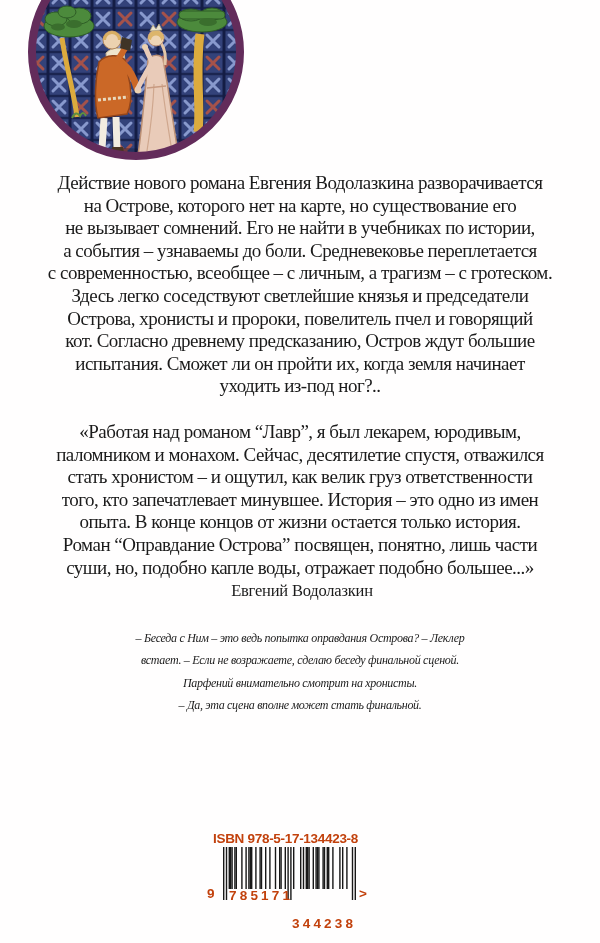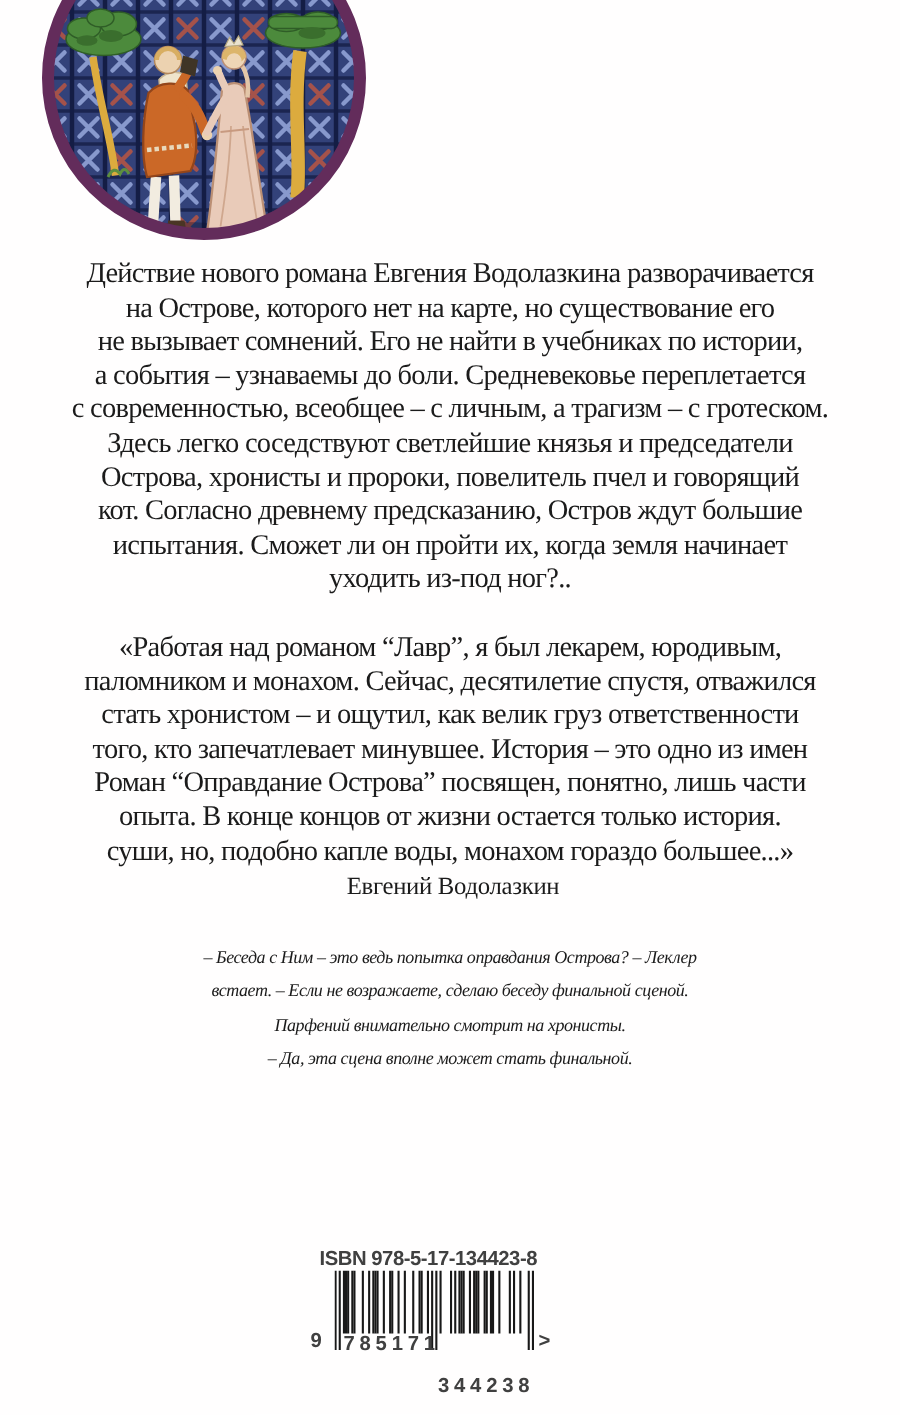--- a/index.html
+++ b/index.html
@@ -12,21 +12,21 @@
   
   .tblock{position:absolute;left:0;right:0;text-align:center;}
   .tblock .line{white-space:nowrap;}
   .p1{top:172px;font-size:19px;line-height:22.6px;letter-spacing:-0.5px;}
   .p2{top:421px;font-size:19px;line-height:22.6px;letter-spacing:-0.5px;}
   .signature{position:absolute;left:4px;right:0;top:581px;text-align:center;
     font-size:16.5px;letter-spacing:-0.2px;}
   .p3{top:627px;font-size:12px;line-height:22.3px;letter-spacing:-0.3px;font-style:italic;}
   
   .barcode-block{position:absolute;top:831px;left:213px;width:160px;
-    font-family:"Liberation Sans","DejaVu Sans",sans-serif;color:#404040;}
+    font-family:"Liberation Sans","DejaVu Sans",sans-serif;color:#c2410c;}
   .isbn-label{width:142px;text-align:center;font-weight:bold;font-size:13.5px;
     letter-spacing:-0.3px;white-space:nowrap;}
   .bars-row{position:relative;height:58px;margin-top:1px;}
   .bars-row svg{position:absolute;left:10px;top:0;}
   .bc-digit,.bc-group{position:absolute;font-size:13.5px;font-weight:bold;}
   .bc-9{left:-6px;top:39px;}
   .bc-g1{left:16px;top:41px;letter-spacing:3.2px;}
   .bc-g2{left:79px;top:41px;letter-spacing:3.2px;margin-top:28px;}
   .bc-gt{left:146px;top:39px;}
 </style>
@@ -127,23 +127,23 @@
       <div class="line">кот. Согласно древнему предсказанию, Остров ждут большие</div>
       <div class="line">испытания. Сможет ли он пройти их, когда земля начинает</div>
       <div class="line">уходить из-под ног?..</div>
     </div>
 
   <div class="tblock p2">
       <div class="line">«Работая над романом “Лавр”, я был лекарем, юродивым,</div>
       <div class="line">паломником и монахом. Сейчас, десятилетие спустя, отважился</div>
       <div class="line">стать хронистом – и ощутил, как велик груз ответственности</div>
       <div class="line">того, кто запечатлевает минувшее. История – это одно из имен</div>
+      <div class="line">опыта. В конце концов от жизни остается только история.</div>
       <div class="line">Роман “Оправдание Острова” посвящен, понятно, лишь части</div>
-      <div class="line">опыта. В конце концов от жизни остается только история.</div>
-      <div class="line">суши, но, подобно капле воды, монахом гораздо большее...»</div>
+      <div class="line">суши, но, подобно капле воды, отражает подобно большее...»</div>
     </div>
   <div class="signature">Евгений Водолазкин</div>
 
   <div class="tblock p3">
       <div class="line">– Беседа с Ним – это ведь попытка оправдания Острова? – Леклер</div>
       <div class="line">встает. – Если не возражаете, сделаю беседу финальной сценой.</div>
       <div class="line">Парфений внимательно смотрит на хронисты.</div>
       <div class="line">– Да, эта сцена вполне может стать финальной.</div>
     </div>
 

